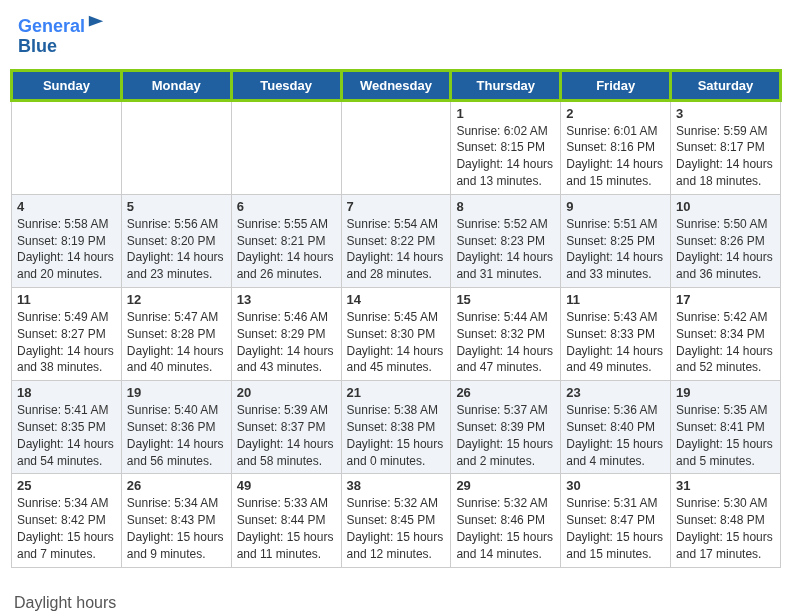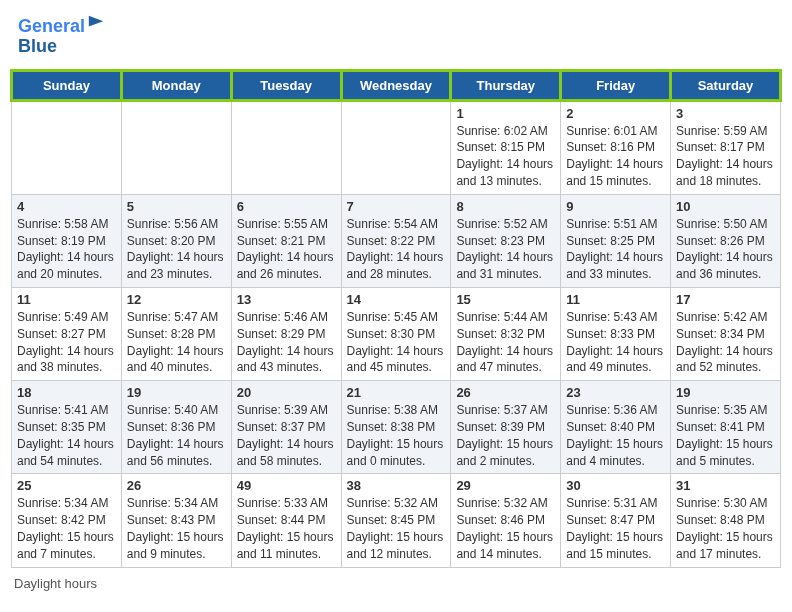--- a/index.html
+++ b/index.html
@@ -86,22 +86,22 @@
     }
     .day-info {
       font-size: 12px;
       color: #333;
       line-height: 1.4;
     }
     .empty-cell {
       background: #fff !important;
     }
     .footer-note {
-      margin-top: 6px;
-      font-size: 13px;
+      margin-top: 24px;
+      font-size: 16px;
       color: #555;
       padding: 2px 4px;
     }
     
     .row-even td { background: #eef2f7; }
     .row-odd td { background: #fff; }
   </style>
 </head>
 <body>
 

